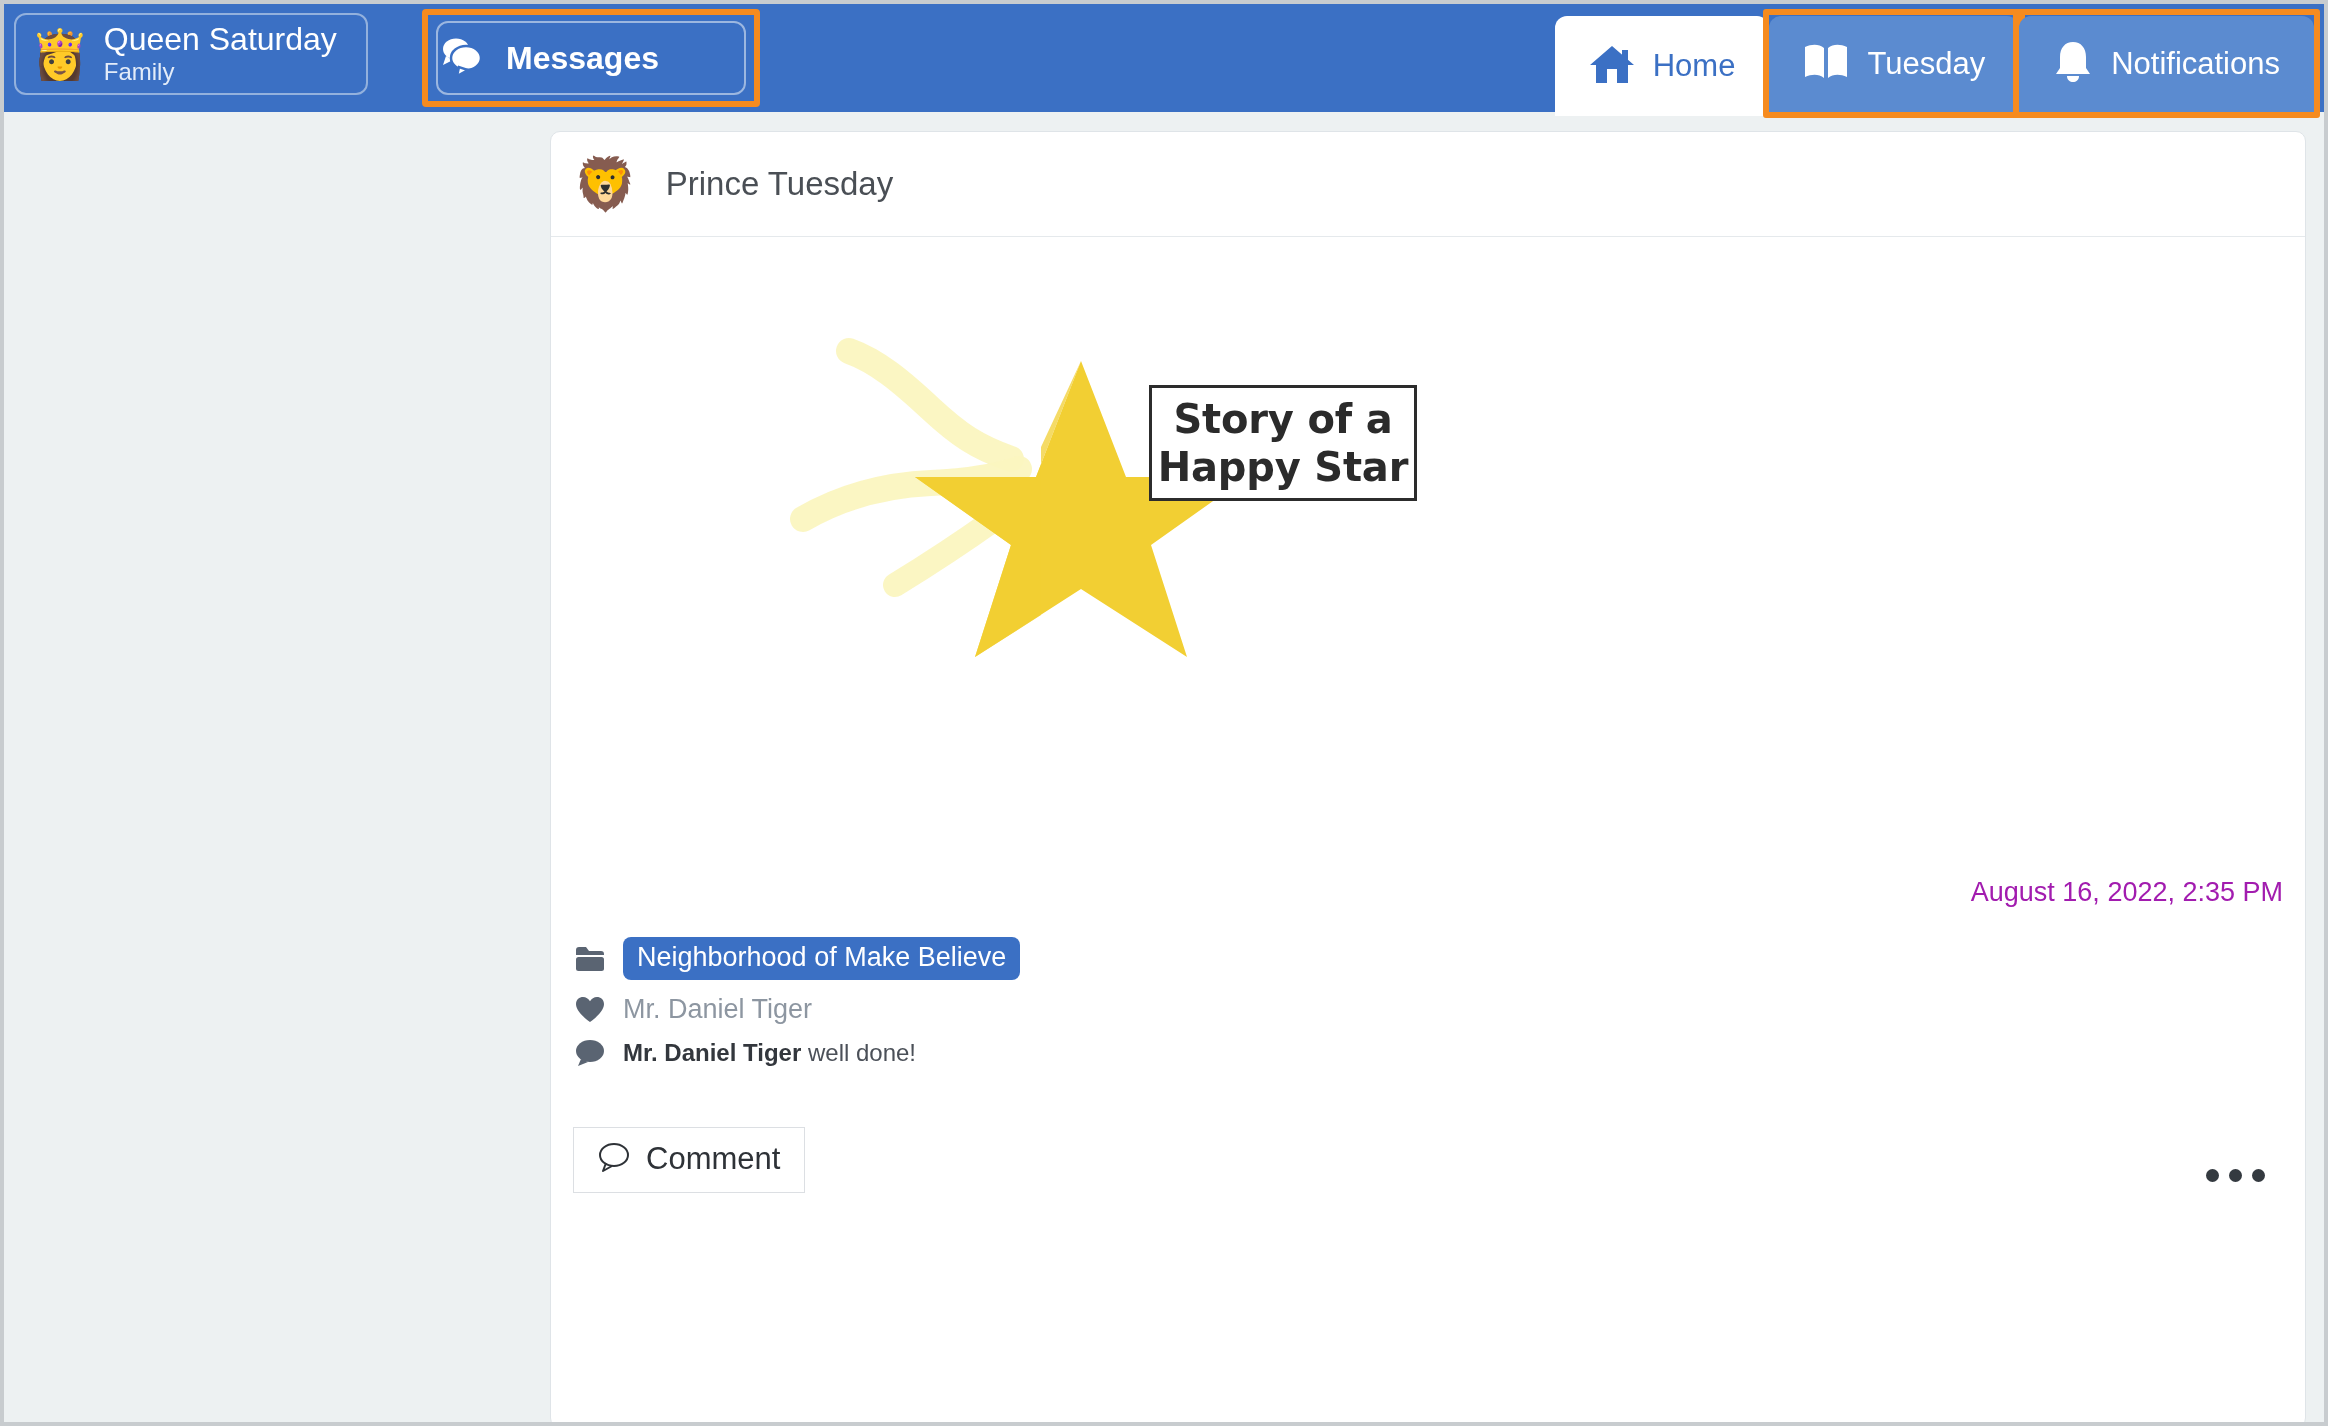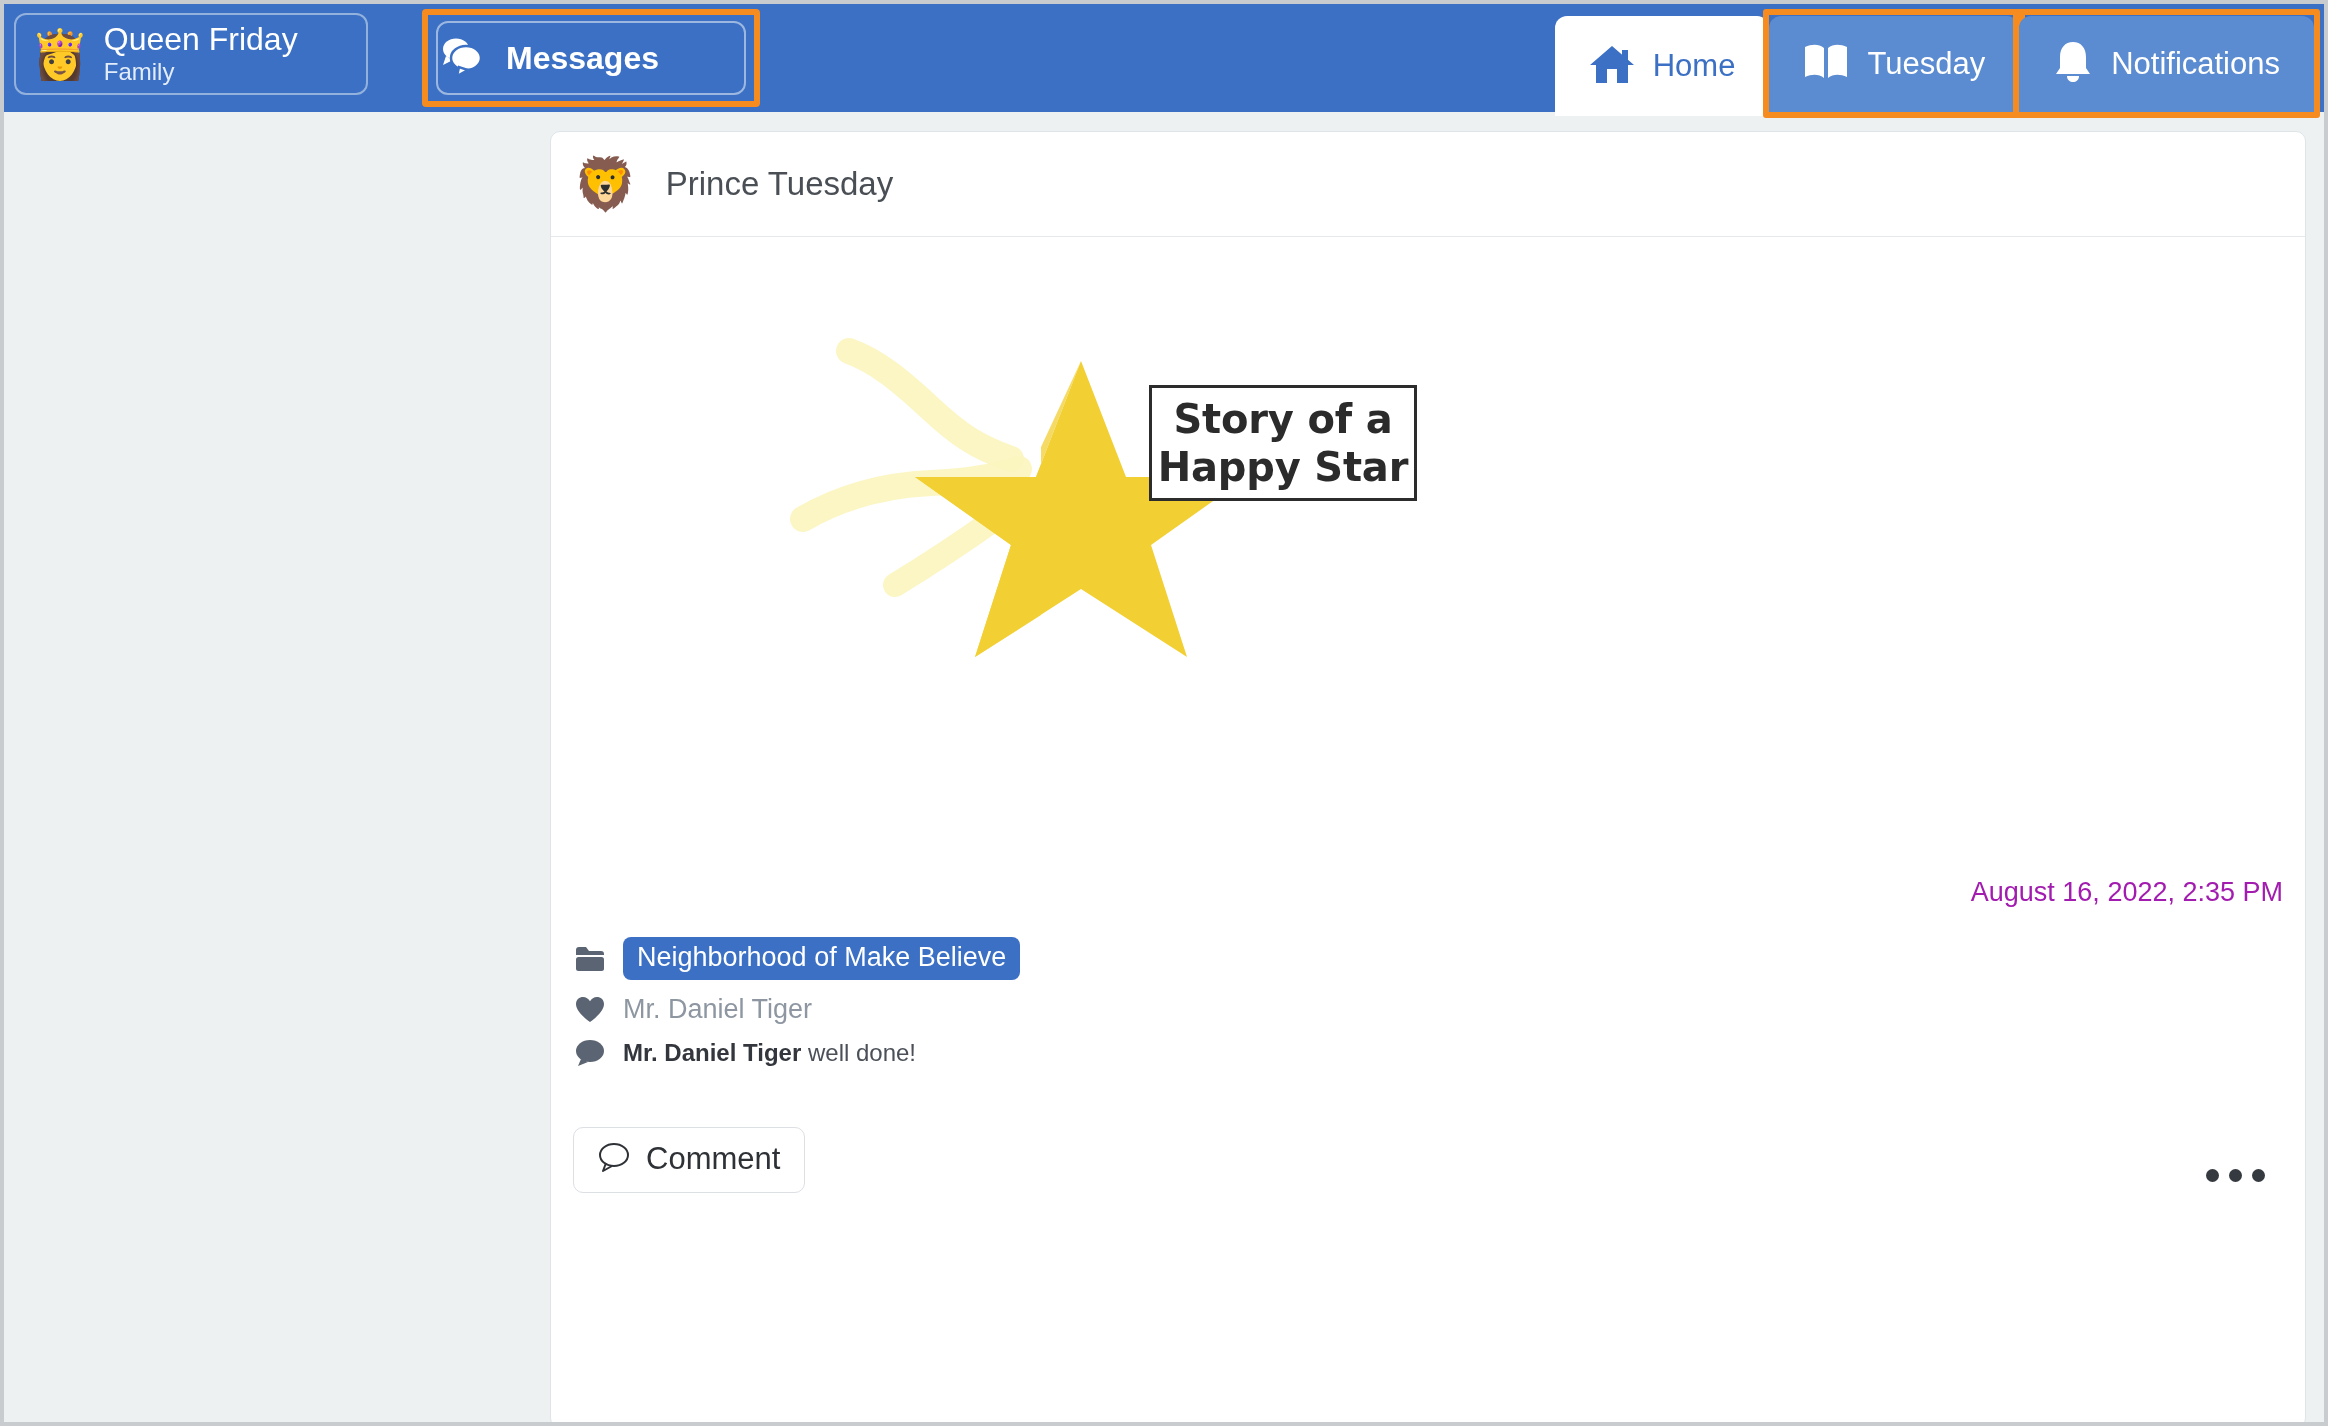--- a/index.html
+++ b/index.html
@@ -274,21 +274,21 @@
   }
 
   #comment-button {
     position: absolute;
     left: 22px;
     top: 890px;
     display: inline-flex;
     align-items: center;
     gap: 16px;
     border: 1px solid #dcdfe3;
-    border-radius: 10px;
+    border-radius: 0;
     background: #ffffff;
     padding: 13px 24px 15px;
     cursor: pointer;
   }
   #comment-button .label {
     font-size: 31px;
     color: #2e3237;
   }
 
   #more-button {
@@ -309,21 +309,21 @@
 </head>
 <body>
 
 <div id="screen">
 
   <div id="header">
 
     <div id="user-badge">
       <span class="avatar-emoji">👸</span>
       <span class="txt">
-        <span class="name">Queen Friday</span>
+        <span class="name">Queen Saturday</span>
         <span class="sub">Family</span>
       </span>
     </div>
 
     <div id="messages-highlight"></div>
     <div id="messages-button">
       <span>
         <svg width="48" height="42" viewBox="0 0 48 42">
           <ellipse cx="18" cy="14" rx="13" ry="10.5" fill="#ffffff"></ellipse>
           <path d="M8 21 L5 30 L15 25 Z" fill="#ffffff"></path>

